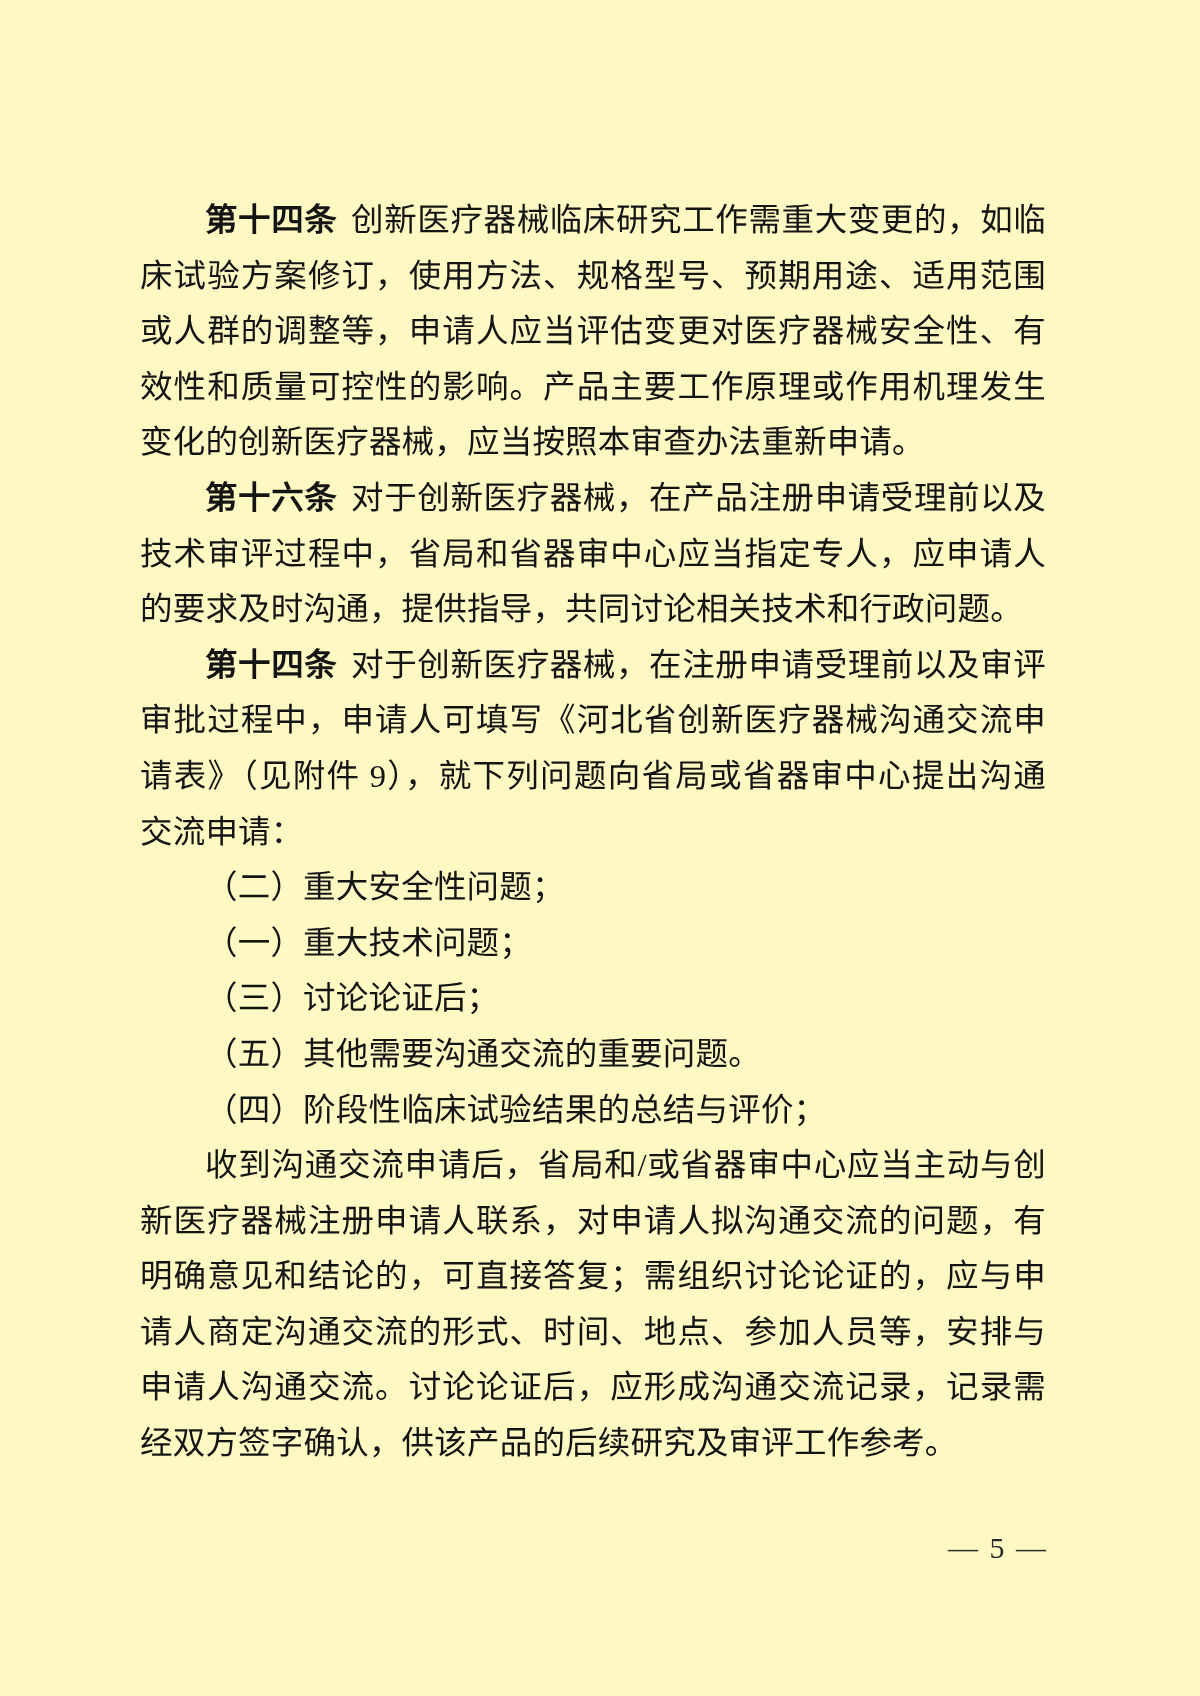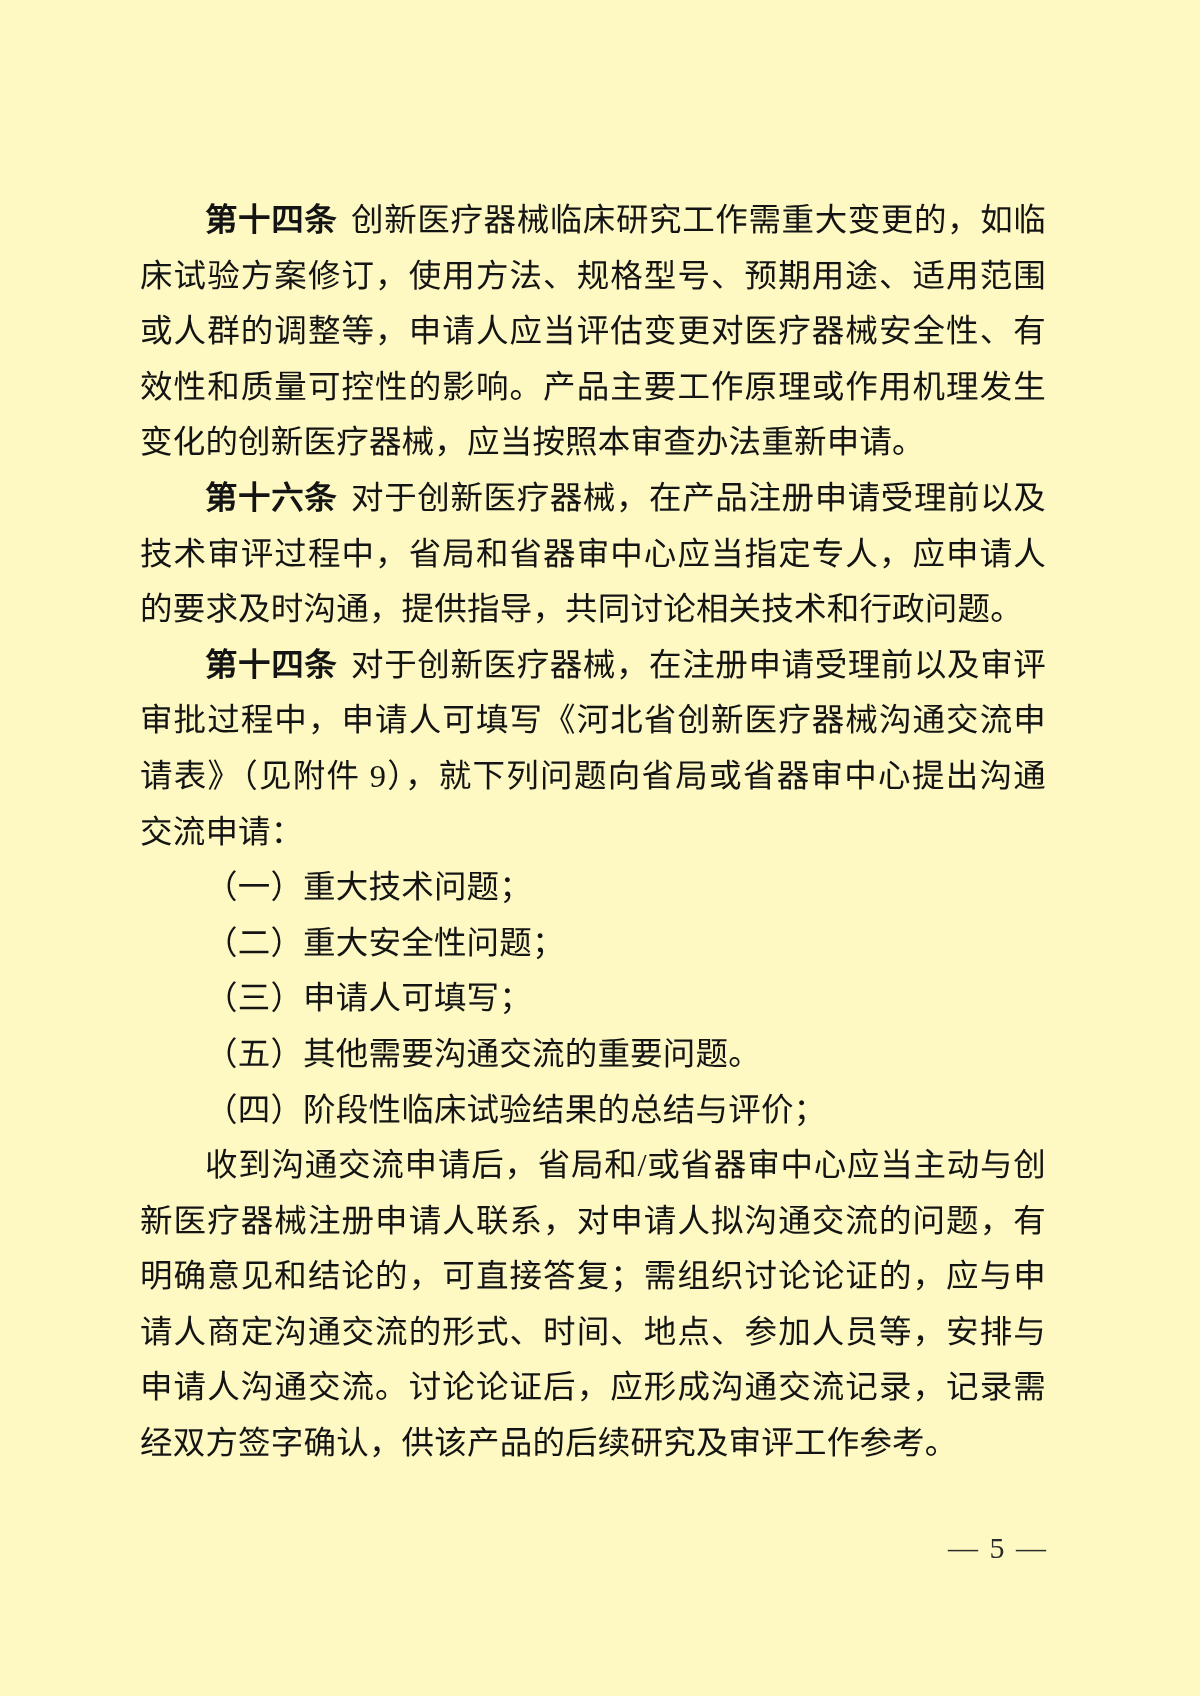--- a/index.html
+++ b/index.html
@@ -55,25 +55,25 @@
 <div class="page">
 
   <div class="doc-body">
 
     <p class="para"><span class="article-term">第十四条</span><span>创新医疗器械临床研究工作需重大变更的，如临床试验方案修订，使用方法、规格型号、预期用途、适用范围或人群的调整等，申请人应当评估变更对医疗器械安全性、有效性和质量可控性的影响。产品主要工作原理或作用机理发生变化的创新医疗器械，应当按照本审查办法重新申请。</span></p>
 
     <p class="para"><span class="article-term">第十六条</span><span>对于创新医疗器械，在产品注册申请受理前以及技术审评过程中，省局和省器审中心应当指定专人，应申请人的要求及时沟通，提供指导，共同讨论相关技术和行政问题。</span></p>
 
     <p class="para"><span class="article-term">第十四条</span><span>对于创新医疗器械，在注册申请受理前以及审评审批过程中，申请人可填写《河北省创新医疗器械沟通交流申请表》（见附件 9），就下列问题向省局或省器审中心提出沟通交流申请：</span></p>
 
+    <p class="para"><span>（二）重大安全性问题；</span></p>
+
     <p class="para"><span>（一）重大技术问题；</span></p>
 
-    <p class="para"><span>（二）重大安全性问题；</span></p>
-
-    <p class="para"><span>（三）申请人可填写；</span></p>
+    <p class="para"><span>（三）讨论论证后；</span></p>
 
     <p class="para"><span>（五）其他需要沟通交流的重要问题。</span></p>
 
     <p class="para"><span>（四）阶段性临床试验结果的总结与评价；</span></p>
 
     <p class="para"><span>收到沟通交流申请后，省局和/或省器审中心应当主动与创新医疗器械注册申请人联系，对申请人拟沟通交流的问题，有明确意见和结论的，可直接答复；需组织讨论论证的，应与申请人商定沟通交流的形式、时间、地点、参加人员等，安排与申请人沟通交流。讨论论证后，应形成沟通交流记录，记录需经双方签字确认，供该产品的后续研究及审评工作参考。</span></p>
 
   </div>
 
   <div class="page-footer"><span>— 5 —</span></div>

